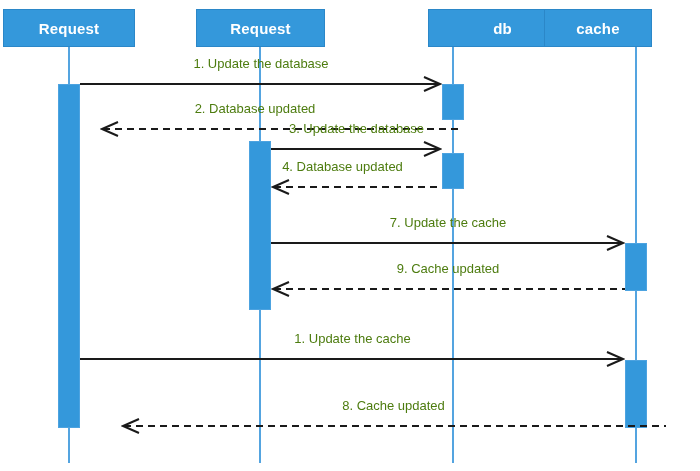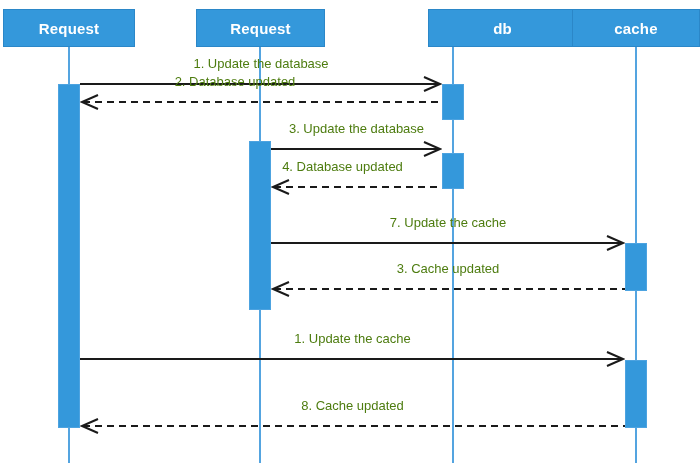--- a/index.html
+++ b/index.html
@@ -93,33 +93,33 @@
 
   <div class="actor" style="left:3px;   width:132px;">
     <span class="actor-label">Request</span>
   </div>
   <div class="actor" style="left:196px; width:129px;">
     <span class="actor-label">Request</span>
   </div>
   <div class="actor" style="left:388px; width:149px;margin-left:40px;">
     <span class="actor-label">db</span>
   </div>
-  <div class="actor" style="left:572px; width:128px;text-align:right;">
+  <div class="actor" style="left:544px; width:108px;text-align:right;">
     <span class="actor-label">cache</span>
   </div>
 
   <div class="message" style="left:80px; top:55px; width:362px;">
     <div class="msg-label">1. Update the database</div>
     <svg class="msg-arrow" width="362" height="18" viewBox="0 0 362 18">
       <line x1="0" y1="9" x2="359" y2="9"></line>
       <polyline points="344,2 360,9 344,16"></polyline>
     </svg>
   </div>
 
-  <div class="message" style="left:80px; top:73px; width:310px;">
+  <div class="message" style="left:80px; top:100px; width:310px;padding-left:20px;">
     <div class="msg-label">2. Database updated</div>
     <svg class="msg-arrow" width="362" height="18" viewBox="0 0 362 18">
       <line class="dashed" x1="3" y1="9" x2="362" y2="9"></line>
       <polyline points="18,2 2,9 18,16"></polyline>
     </svg>
   </div>
 
   <div class="message" style="left:271px; top:120px; width:171px;">
     <div class="msg-label">3. Update the database</div>
     <svg class="msg-arrow" width="171" height="18" viewBox="0 0 171 18">
@@ -138,36 +138,36 @@
 
   <div class="message" style="left:271px; top:214px; width:354px;">
     <div class="msg-label">7. Update the cache</div>
     <svg class="msg-arrow" width="354" height="18" viewBox="0 0 354 18">
       <line x1="0" y1="9" x2="351" y2="9"></line>
       <polyline points="336,2 352,9 336,16"></polyline>
     </svg>
   </div>
 
   <div class="message" style="left:271px; top:260px; width:354px;">
-    <div class="msg-label">3. Cache updated</div>
+    <div class="msg-label">9. Cache updated</div>
     <svg class="msg-arrow" width="354" height="18" viewBox="0 0 354 18">
       <line class="dashed" x1="3" y1="9" x2="354" y2="9"></line>
       <polyline points="18,2 2,9 18,16"></polyline>
     </svg>
   </div>
 
   <div class="message" style="left:80px; top:330px; width:545px;">
     <div class="msg-label">1. Update the cache</div>
     <svg class="msg-arrow" width="545" height="18" viewBox="0 0 545 18">
       <line x1="0" y1="9" x2="542" y2="9"></line>
       <polyline points="527,2 543,9 527,16"></polyline>
     </svg>
   </div>
 
-  <div class="message" style="left:80px; top:397px; width:545px;">
+  <div class="message" style="left:80px; top:397px; width:545px;padding-left:41px;">
     <div class="msg-label">8. Cache updated</div>
     <svg class="msg-arrow" width="545" height="18" viewBox="0 0 545 18">
       <line class="dashed" x1="3" y1="9" x2="545" y2="9"></line>
       <polyline points="18,2 2,9 18,16"></polyline>
     </svg>
   </div>
 
 </div>
 
 </body></html>

